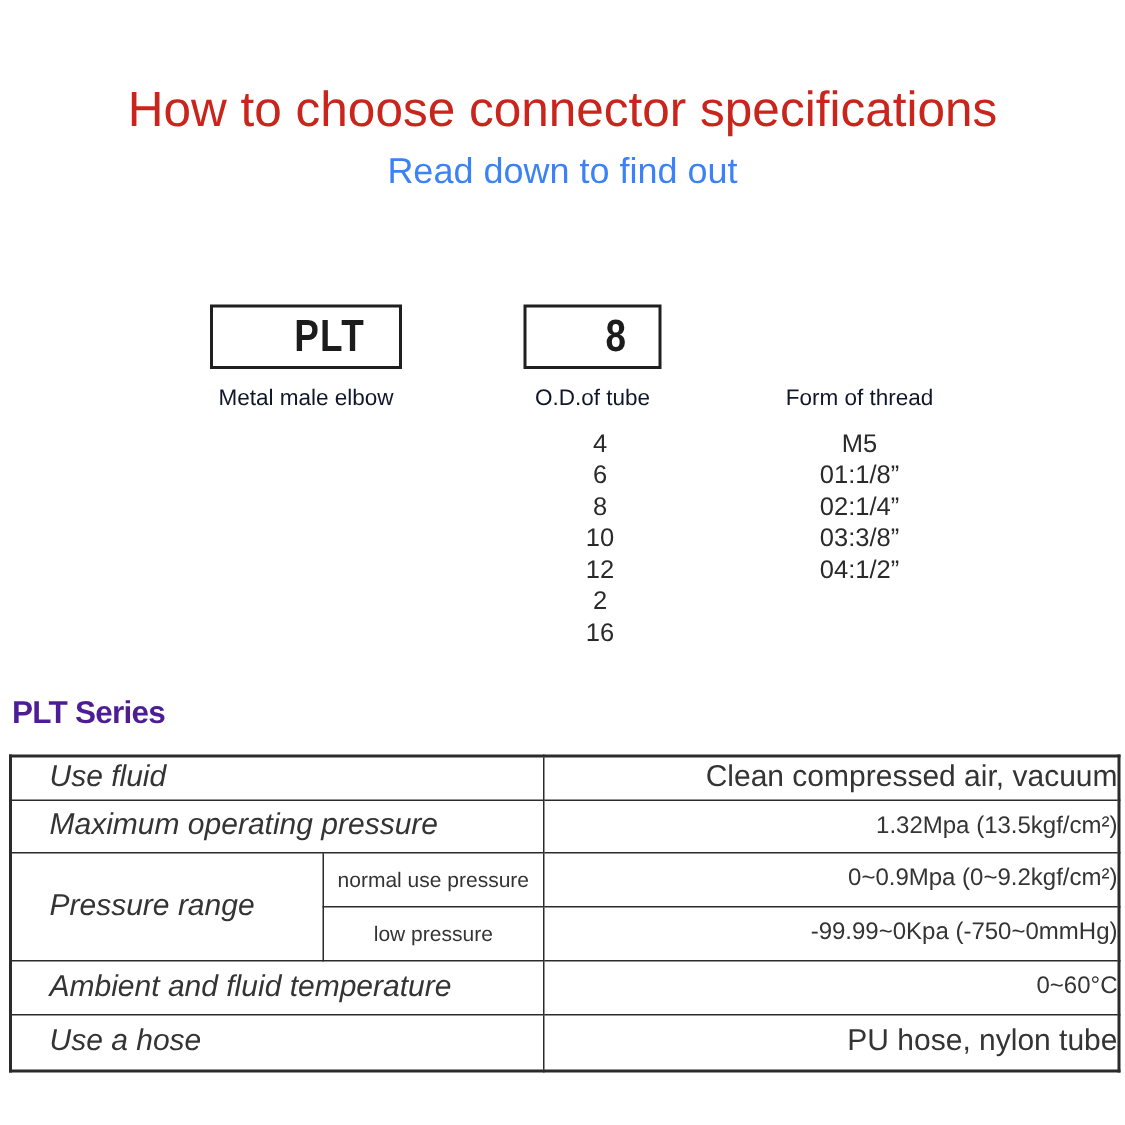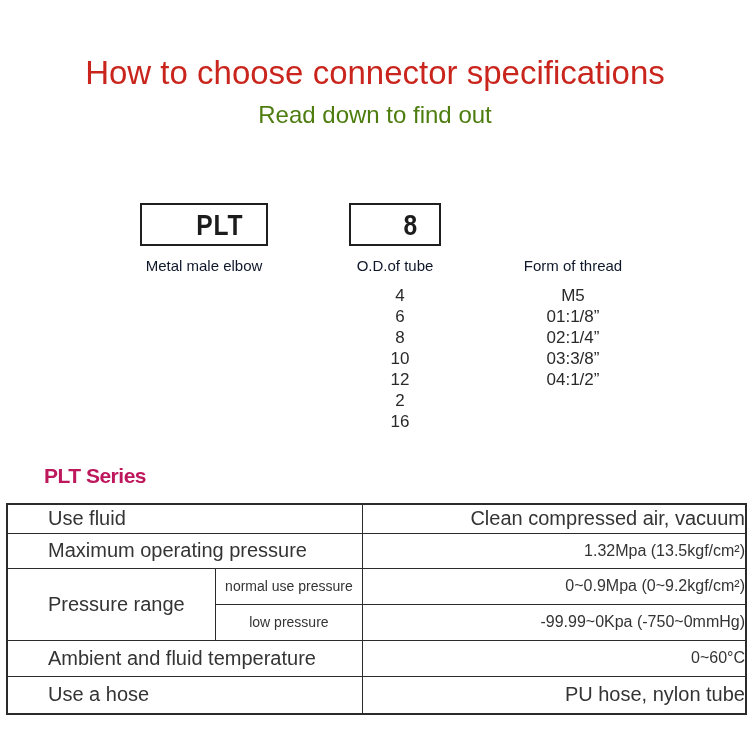--- a/index.html
+++ b/index.html
@@ -14,21 +14,21 @@
   body{font-family:"Liberation Sans",sans-serif;}
   .page{position:relative;width:750px;height:750px;background:#ffffff;overflow:hidden;}
 
   .main-title{
     position:absolute;top:54px;left:0;width:750px;
     text-align:center;font-size:33px;font-weight:500;color:var(--accent-red);
     letter-spacing:0px;
   }
   .subtitle{
     position:absolute;top:101px;left:0;width:750px;
-    text-align:center;font-size:24px;font-weight:400;color:#4d7c0f;
+    text-align:center;font-size:24px;font-weight:400;color:#3b82f6;
   }
 
   .seg-box{
     position:absolute;top:203px;height:43px;
     border:2px solid #1f1f1f;background:#fff;
     display:flex;align-items:center;justify-content:center;padding-left:31px;
   }
   .seg-box .code{
     font-size:30px;font-weight:700;color:#1c1c1c;
     transform:scaleX(0.82);letter-spacing:1px;
@@ -50,38 +50,38 @@
     position:absolute;top:285px;
     display:flex;flex-direction:column;
     font-size:17px;color:#2a2a2a;line-height:21px;
     text-align:center;
   }
   .tube-list{left:350px;width:100px;}
   .thread-list{left:498px;width:150px;}
 
   .series-heading{
     position:absolute;top:464px;left:8px;
-    font-size:21px;font-weight:700;color:#be185d;letter-spacing:-0.5px;margin-left:36px;
+    font-size:21px;font-weight:700;color:#4c1d95;letter-spacing:-0.5px;
   }
 
   table.spec{
     position:absolute;top:503px;left:6px;
     width:741px;border-collapse:collapse;
     font-family:"Liberation Sans",sans-serif;
   }
   table.spec td{
     border:1px solid var(--border-dark);
     color:var(--table-ink);
     vertical-align:middle;
     background:#ffffff;
   }
   table.spec{border:2px solid var(--border-dark);}
   td.beige{background:var(--row-beige);}
   td.lbl{
-    font-size:20px;padding-left:40px;text-align:left;color:#333;
+    font-size:20px;padding-left:25px;text-align:left;color:#333;font-style:italic;
   }
   td.sub{
     font-size:14px;text-align:center;color:#3a3a3a;
   }
   td.val{
     text-align:right;font-size:20px;color:#2f2f2f;
   }
   td.val-sm{font-size:16px;}
   tr.r1{height:29px;}
   tr.r2{height:35px;}

